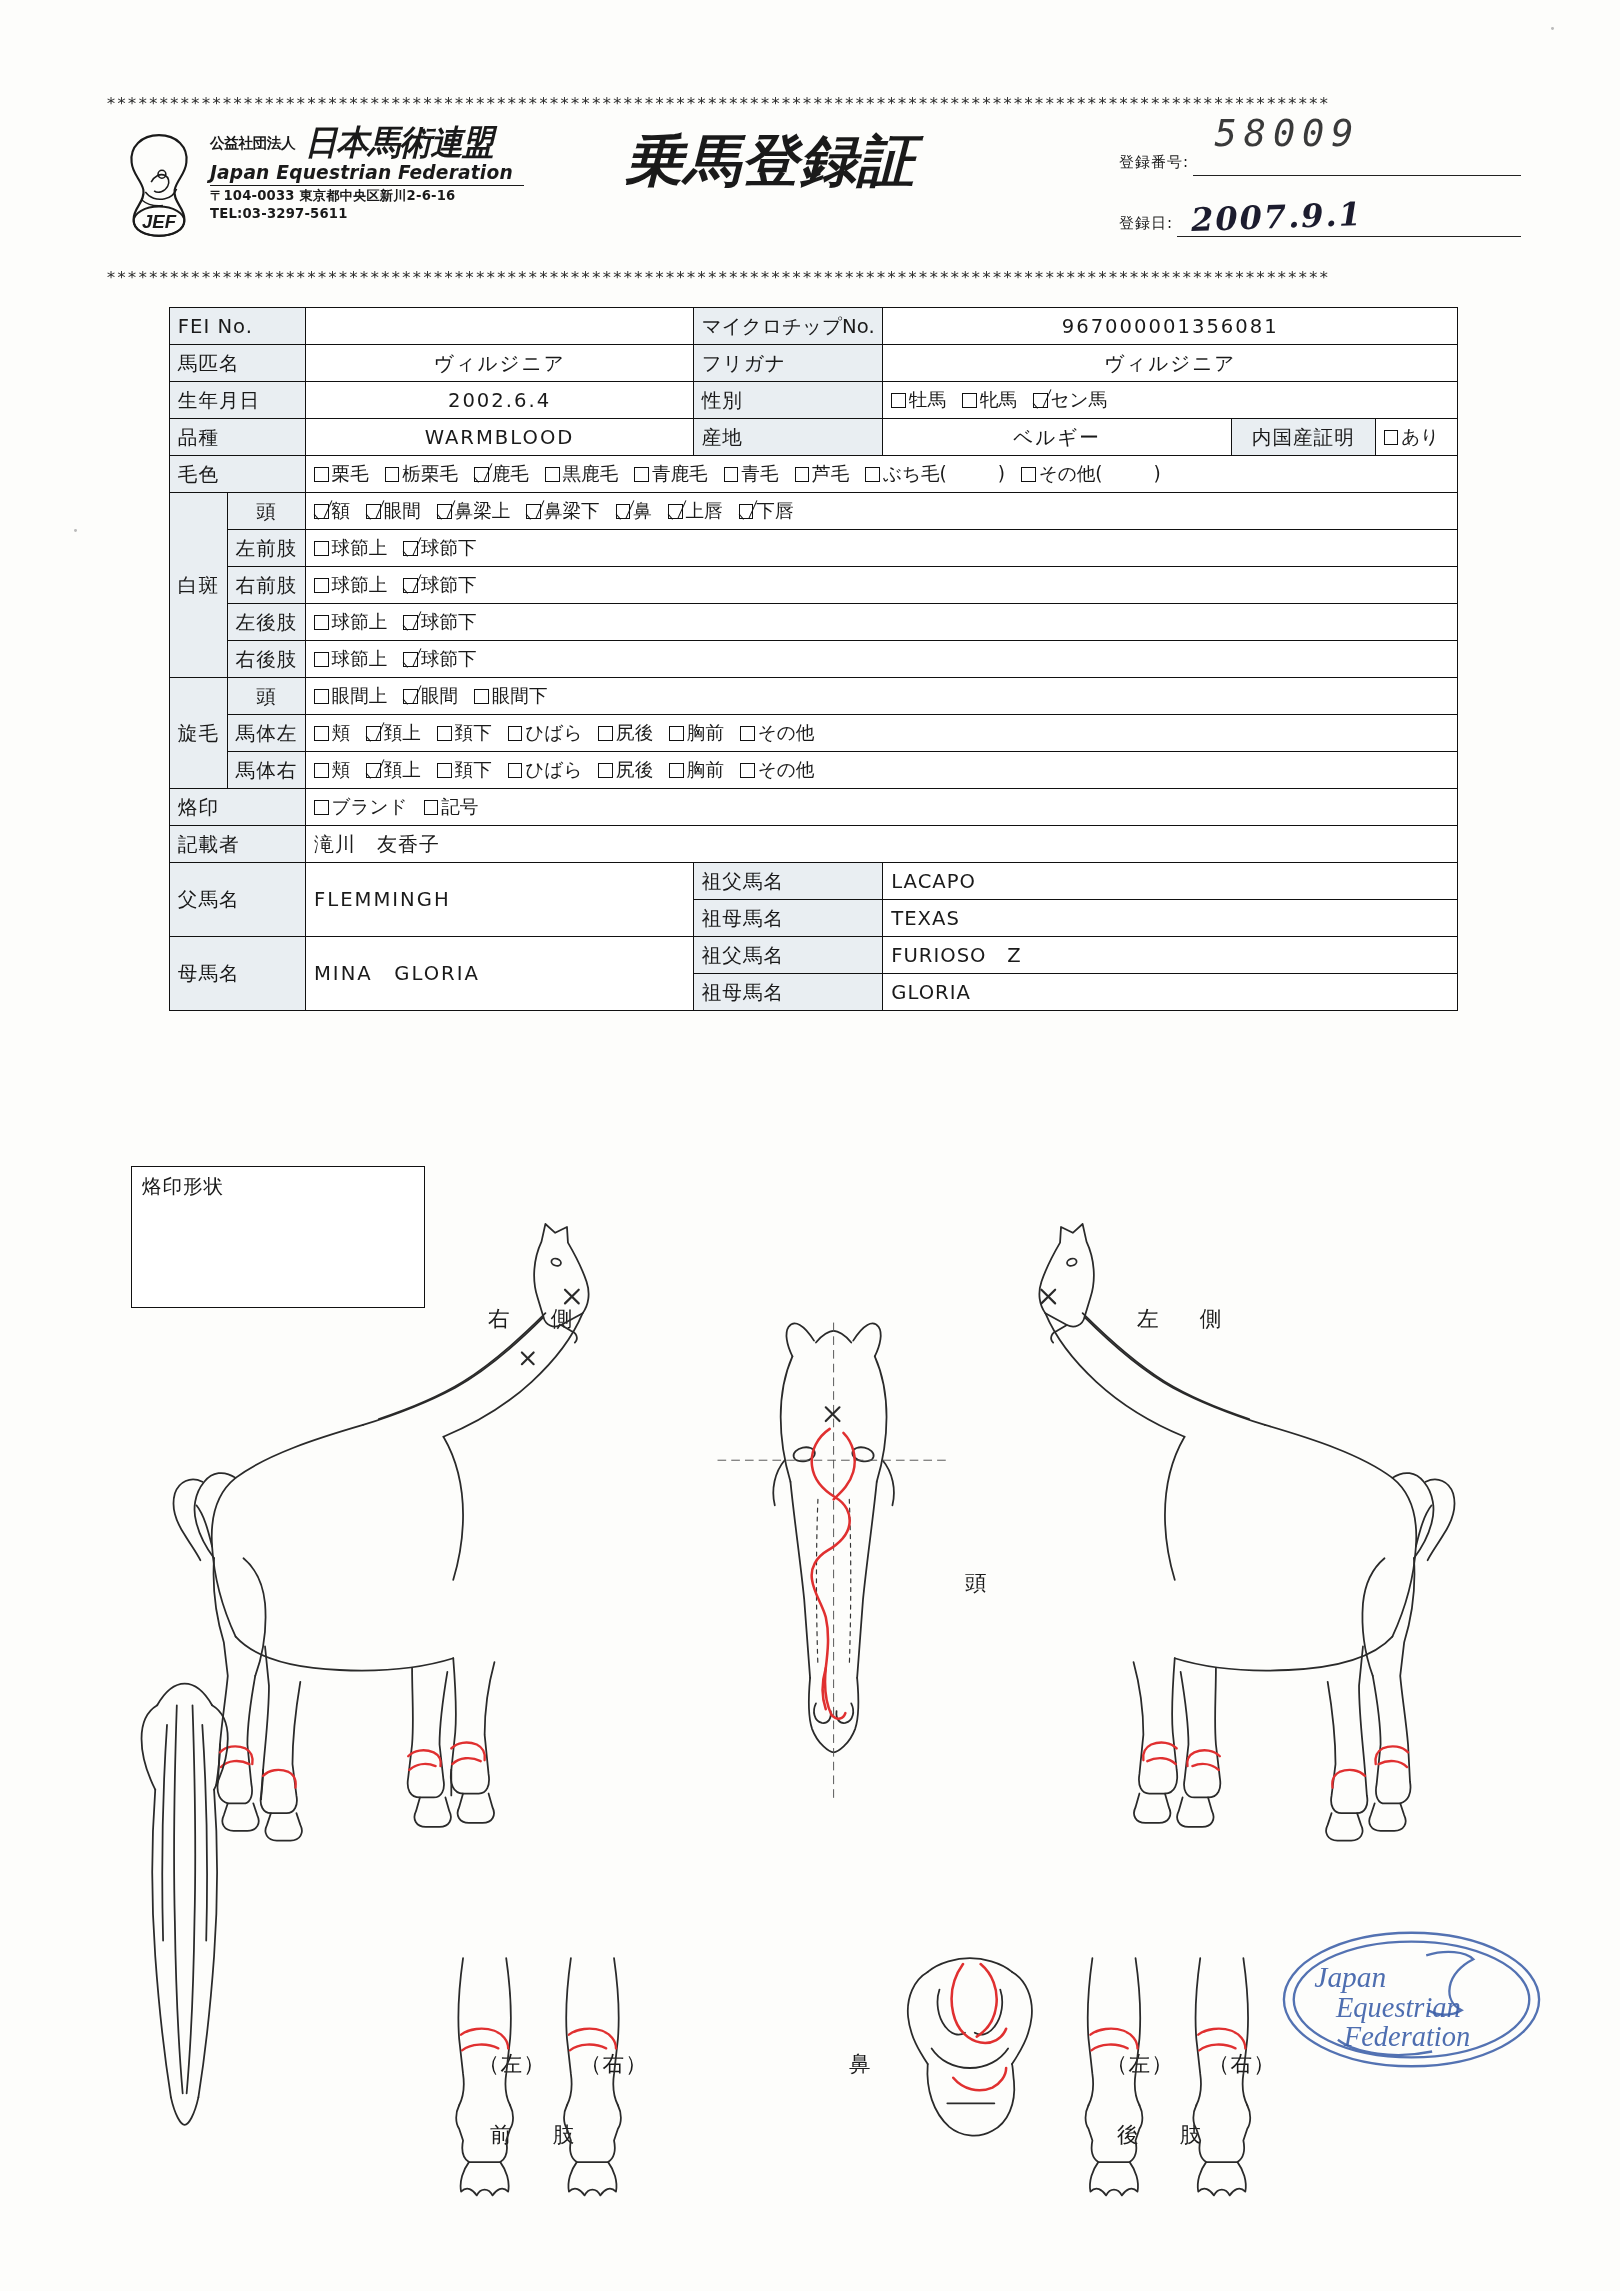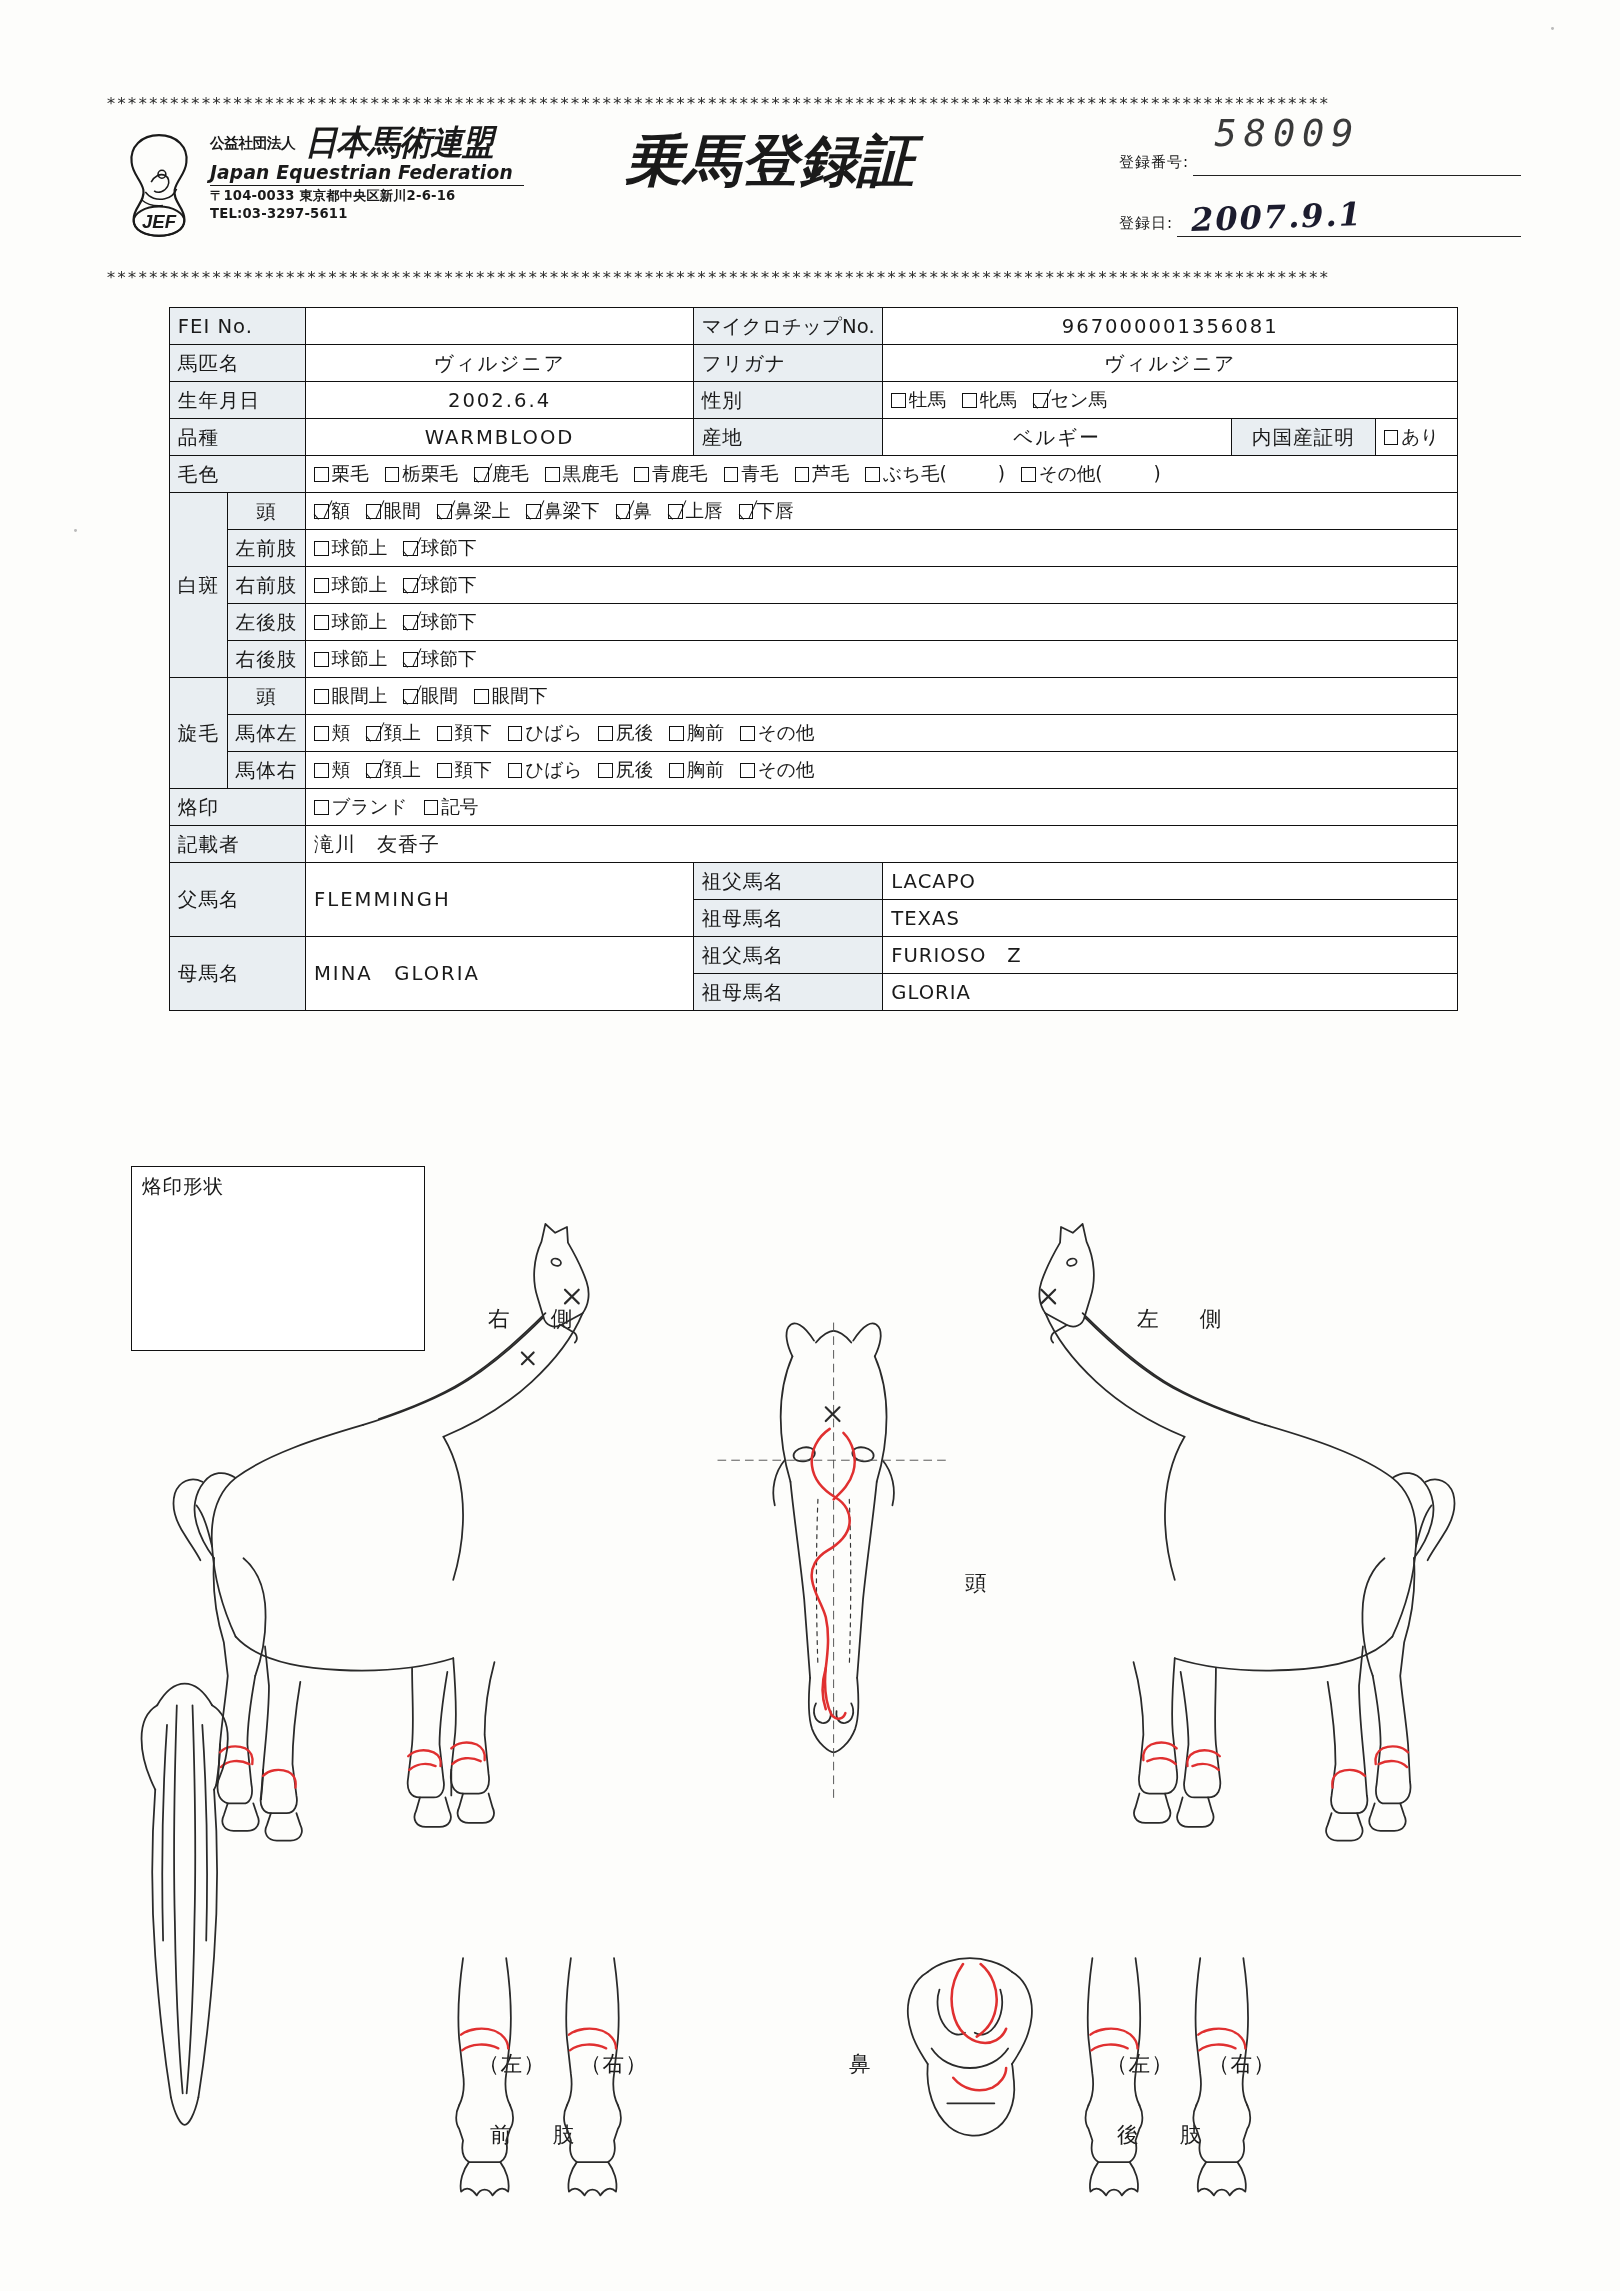--- a/index.html
+++ b/index.html
@@ -106,21 +106,21 @@
     content:""; position:absolute; left:0px; top:5.9px;
     width:6.9px; height:6.9px; border-left:1.8px solid #111;
     transform:rotate(-40deg);
   }
   .paren-blank { display:inline-block; min-width:51px; border-bottom:none; }
 
   .ped-name { font-size:25.5px; letter-spacing:2px; }
 
   
   .brand-box {
-    position:absolute; left:131px; top:1166px; width:294px; height:185px;
+    position:absolute; left:131px; top:1166px; width:294px; height:142px;
     border:1.6px solid #111; background:#fff;
   }
   .brand-box .t { font-size:19.6px; padding:5.9px 9.8px; letter-spacing:1px; }
 
   .diagram { position:absolute; left:118px; top:1215px; width:1392px; height:1010px; }
   .diagram svg { width:100%; height:100%; display:block; }
 
   .dlabel { position:absolute; font-size:21.6px; letter-spacing:9.8px; white-space:nowrap; }
   .dlabel.tight { letter-spacing:1px; }
 
@@ -601,18 +601,33 @@
           <path d="M60 500 C58 560 56 640 58 720 C59 790 62 850 66 896"></path>
           <path d="M76 500 C78 560 80 640 78 720 C77 790 74 850 70 896"></path>
           <path d="M50 520 C46 580 44 660 46 740"></path>
           <path d="M86 520 C90 580 92 660 90 740"></path>
         </g>
 
       </g>
     </svg>
   </div>
 
+  <div class="seal">
+    <svg viewBox="0 0 270 170">
+      <g fill="none" stroke="#3c5fa8" stroke-width="2.4" opacity="0.88">
+        <ellipse cx="135" cy="85" rx="130" ry="68"></ellipse>
+        <ellipse cx="135" cy="85" rx="120" ry="59"></ellipse>
+        <path d="M150 40 C170 34 190 36 198 44 C186 50 176 60 174 72 C172 84 178 92 186 96 C176 102 162 102 152 96"></path>
+        <path d="M60 126 C78 140 118 146 156 138"></path>
+      </g>
+      <g fill="#3c5fa8" opacity="0.9" font-family="Liberation Serif, serif" font-style="italic">
+        <text x="36" y="72" font-size="30">Japan</text>
+        <text x="58" y="103" font-size="29">Equestrian</text>
+        <text x="66" y="132" font-size="29">Federation</text>
+      </g>
+    </svg>
+  </div>
 
   <div class="stray-dot" style="left:74px; top:529px;"></div>
   <div class="stray-dot" style="left:1551px; top:27.4px;"></div>
 
 </div>
 
 
 </body></html>

